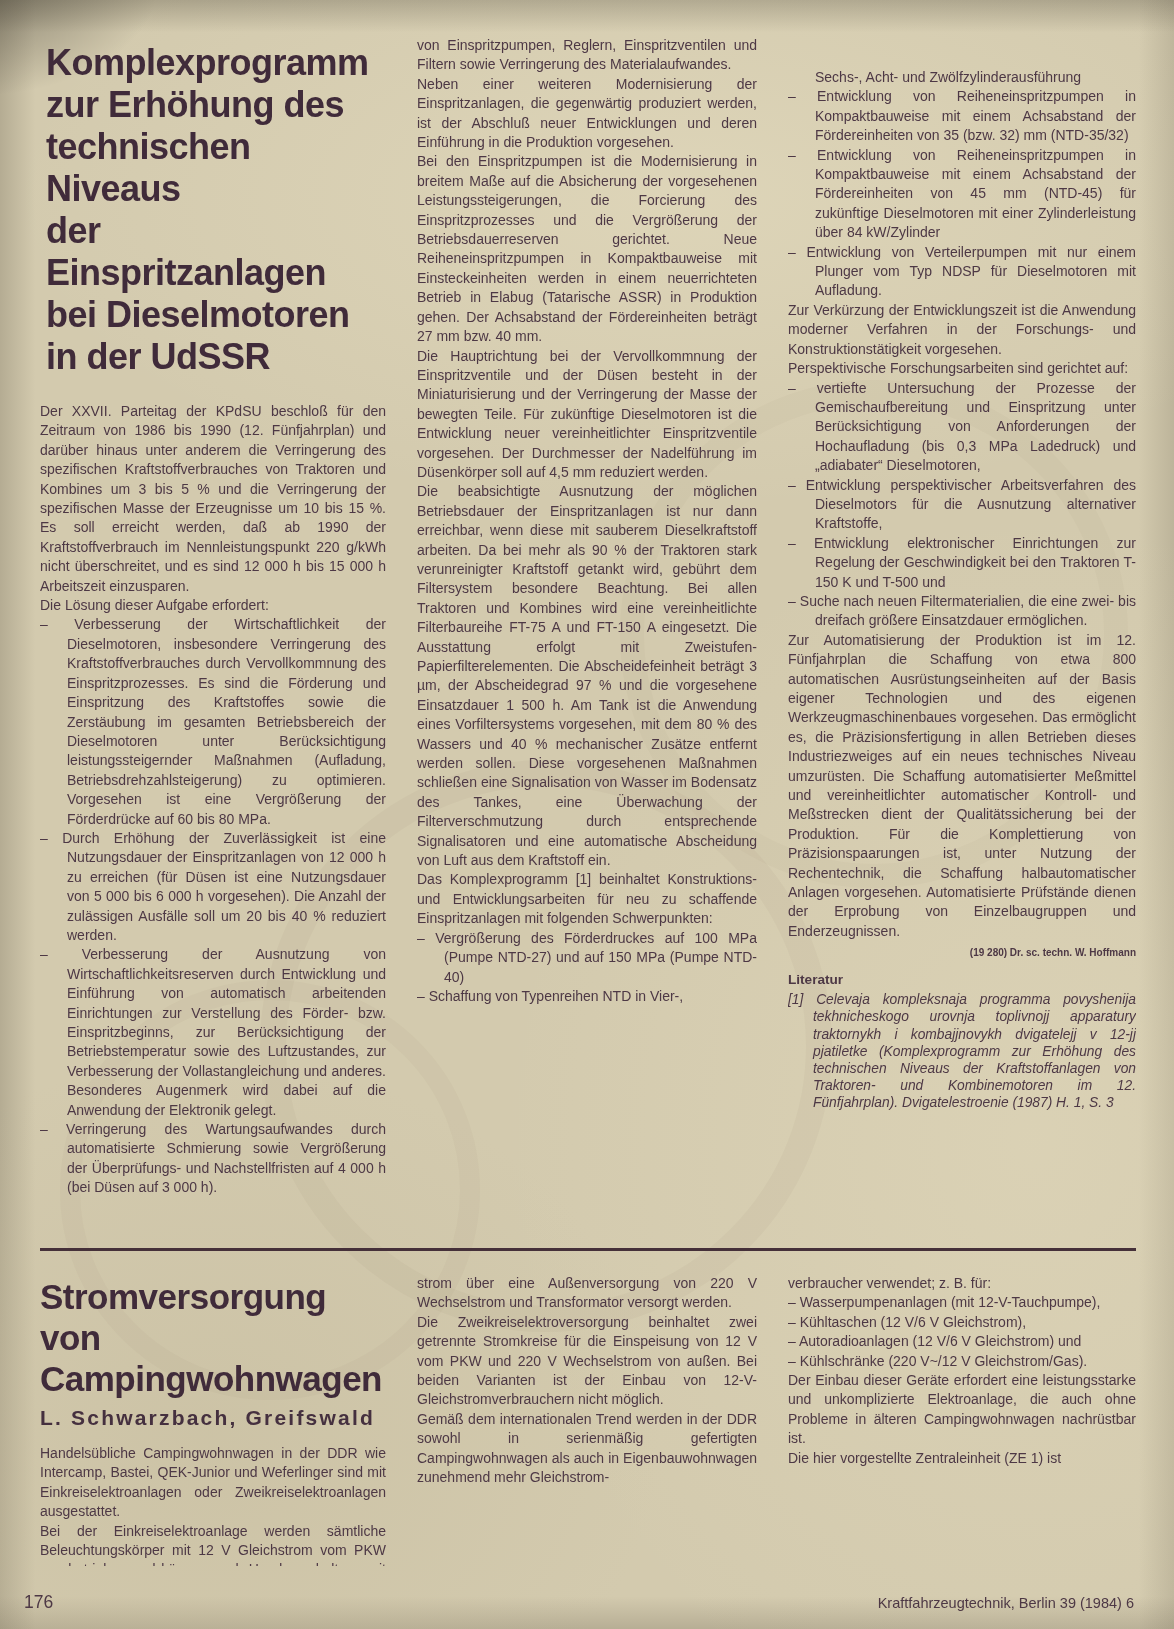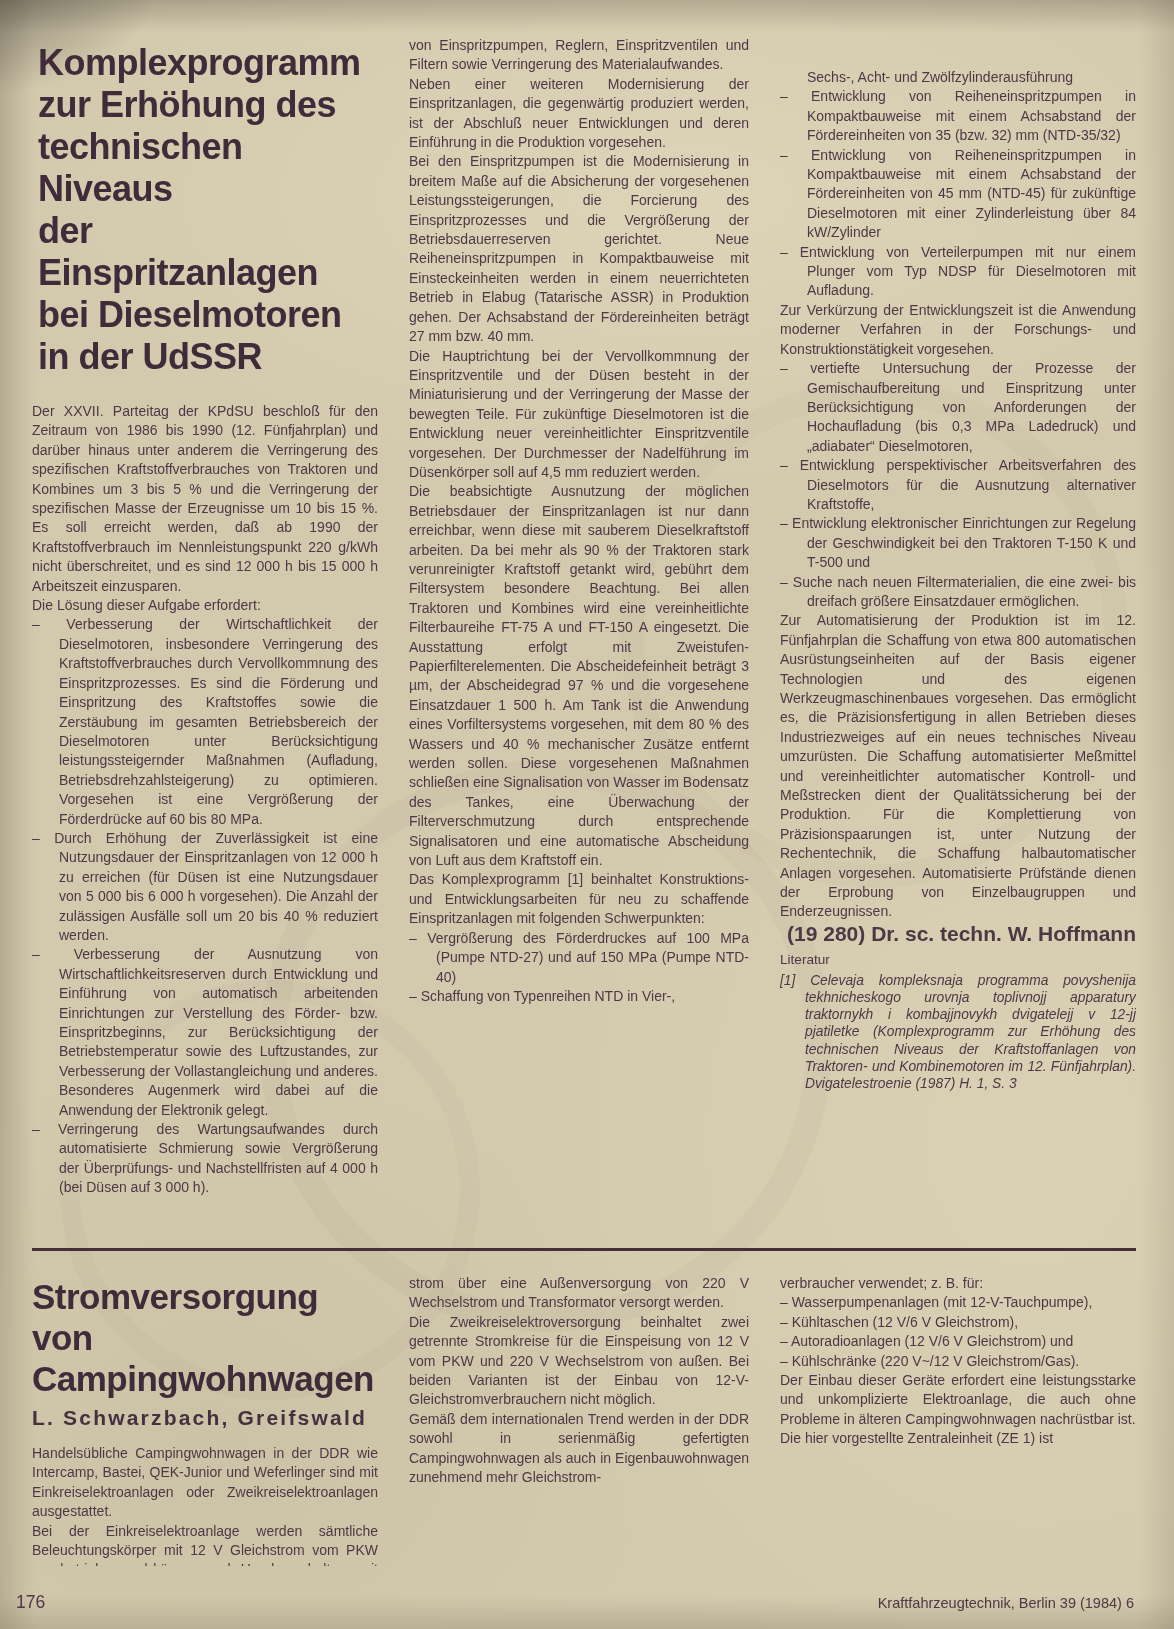--- a/index.html
+++ b/index.html
@@ -13,39 +13,39 @@
       radial-gradient(ellipse 760px 900px at 88% 70%, rgba(235,226,196,0.30), rgba(235,226,196,0) 70%),
       radial-gradient(ellipse 600px 500px at 18% 88%, rgba(196,186,156,0.45), rgba(196,186,156,0) 75%),
       linear-gradient(90deg, rgba(110,102,84,0.30) 0, rgba(110,102,84,0) 3%, rgba(110,102,84,0) 97%, rgba(110,102,84,0.22) 100%),
       linear-gradient(180deg, rgba(92,86,70,0.35) 0, rgba(92,86,70,0) 2%, rgba(92,86,70,0) 98%, rgba(110,102,84,0.28) 100%);
     color:#4d3845;
   }
   .ghost{position:absolute;border-radius:50%;pointer-events:none;}
   .g1{width:520px;height:520px;left:260px;top:760px;border:26px solid rgba(128,108,96,0.055);}
   .g2{width:380px;height:380px;left:60px;top:980px;border:20px solid rgba(128,108,96,0.05);}
   .g3{width:460px;height:460px;left:620px;top:380px;border:24px solid rgba(128,108,96,0.045);}
-  .page{position:absolute;inset:0;padding:36px 38px 0 32px;box-sizing:border-box;}
+  .page{position:absolute;inset:0;padding:36px 38px 0 40px;box-sizing:border-box;}
   .cols{display:grid;grid-template-columns:346px 340px 1fr;column-gap:31px;}
   .art1{height:1196px;overflow:hidden;}
   .art2{height:292px;overflow:hidden;margin-top:23px;}
   .col{overflow:hidden;}
   h1{
     font-size:36px;line-height:42px;font-weight:bold;color:#402b3a;
     margin:6px 0 24px 6px;letter-spacing:-0.5px;white-space:pre-line;
   }
   h2{
     font-size:35px;line-height:41px;font-weight:bold;color:#402b3a;
     margin:2px 0 7px 0;letter-spacing:-0.5px;white-space:pre-line;
   }
   .author{font-size:21px;font-weight:bold;letter-spacing:2.2px;margin:0 0 14px 0;color:#45303f;}
   .blk{font-size:14px;line-height:19.4px;text-align:justify;hyphens:auto;-webkit-hyphens:auto;}
   .blk.li{padding-left:27px;text-indent:-27px;}
   .blk.cont{padding-left:27px;margin-top:32px;}
-  .blk.sig{text-align:right;font-weight:bold;font-size:21px;margin-top:2px;}
-  .blk.lithead{font-weight:normal;font-size:13.6px;margin-top:7px;text-align:left;}
+  .blk.sig{text-align:right;font-weight:bold;font-size:10px;margin-top:2px;}
+  .blk.lithead{font-weight:bold;font-size:13.6px;margin-top:7px;text-align:left;}
   .blk.litem{font-size:13.8px;line-height:17.2px;padding-left:25px;text-indent:-25px;margin-top:2px;font-style:italic;}
   .rule{border:none;border-top:3px solid #453039;margin:16px 0 0 0;}
   .footer{display:flex;justify-content:space-between;align-items:baseline;margin:26px 0 0 -16px;}
   .pagenum{font-size:17.5px;color:#4d3845;}
   .journal{font-size:14.5px;color:#4d3845;margin-right:2px;}
 </style>
 </head>
 <body>
 
 <div class="ghost g1"></div>
@@ -83,20 +83,21 @@
           <div class="blk li">– Schaffung von Typenreihen NTD in Vier-,</div>
         </div>
     </div>
     <div class="col">
       <div>
           <div class="blk cont">Sechs-, Acht- und Zwölfzylinderausführung</div>
           <div class="blk li">– Entwicklung von Reiheneinspritzpumpen in Kompaktbauweise mit einem Achsabstand der Fördereinheiten von 35 (bzw. 32) mm (NTD-35/32)</div>
           <div class="blk li">– Entwicklung von Reiheneinspritzpumpen in Kompaktbauweise mit einem Achsabstand der Fördereinheiten von 45 mm (NTD-45) für zukünftige Dieselmotoren mit einer Zylinderleistung über 84 kW/Zylinder</div>
           <div class="blk li">– Entwicklung von Verteilerpumpen mit nur einem Plunger vom Typ NDSP für Dieselmotoren mit Aufladung.</div>
           <div class="blk p">Zur Verkürzung der Entwicklungszeit ist die Anwendung moderner Verfahren in der Forschungs- und Konstruktionstätigkeit vorgesehen.</div>
+          <div class="blk p">Perspektivische Forschungsarbeiten sind gerichtet auf:</div>
           <div class="blk li">– vertiefte Untersuchung der Prozesse der Gemischaufbereitung und Einspritzung unter Berücksichtigung von Anforderungen der Hochaufladung (bis 0,3 MPa Ladedruck) und „adiabater“ Dieselmotoren,</div>
           <div class="blk li">– Entwicklung perspektivischer Arbeitsverfahren des Dieselmotors für die Ausnutzung alternativer Kraftstoffe,</div>
           <div class="blk li">– Entwicklung elektronischer Einrichtungen zur Regelung der Geschwindigkeit bei den Traktoren T-150 K und T-500 und</div>
           <div class="blk li">– Suche nach neuen Filtermaterialien, die eine zwei- bis dreifach größere Einsatzdauer ermöglichen.</div>
           <div class="blk p">Zur Automatisierung der Produktion ist im 12. Fünfjahrplan die Schaffung von etwa 800 automatischen Ausrüstungseinheiten auf der Basis eigener Technologien und des eigenen Werkzeugmaschinenbaues vorgesehen. Das ermöglicht es, die Präzisionsfertigung in allen Betrieben dieses Industriezweiges auf ein neues technisches Niveau umzurüsten. Die Schaffung automatisierter Meßmittel und vereinheitlichter automatischer Kontroll- und Meßstrecken dient der Qualitätssicherung bei der Produktion. Für die Komplettierung von Präzisionspaarungen ist, unter Nutzung der Rechentechnik, die Schaffung halbautomatischer Anlagen vorgesehen. Automatisierte Prüfstände dienen der Erprobung von Einzelbaugruppen und Enderzeugnissen.</div>
           <div class="blk sig">(19 280) Dr. sc. techn. W. Hoffmann</div>
           <div class="blk lithead">Literatur</div>
           <div class="blk litem">[1] Celevaja kompleksnaja programma povyshenija tekhnicheskogo urovnja toplivnojj apparatury traktornykh i kombajjnovykh dvigatelejj v 12-jj pjatiletke (Komplexprogramm zur Erhöhung des technischen Niveaus der Kraftstoffanlagen von Traktoren- und Kombinemotoren im 12. Fünfjahrplan). Dvigatelestroenie (1987) H. 1, S. 3</div>
         </div>
     </div>

